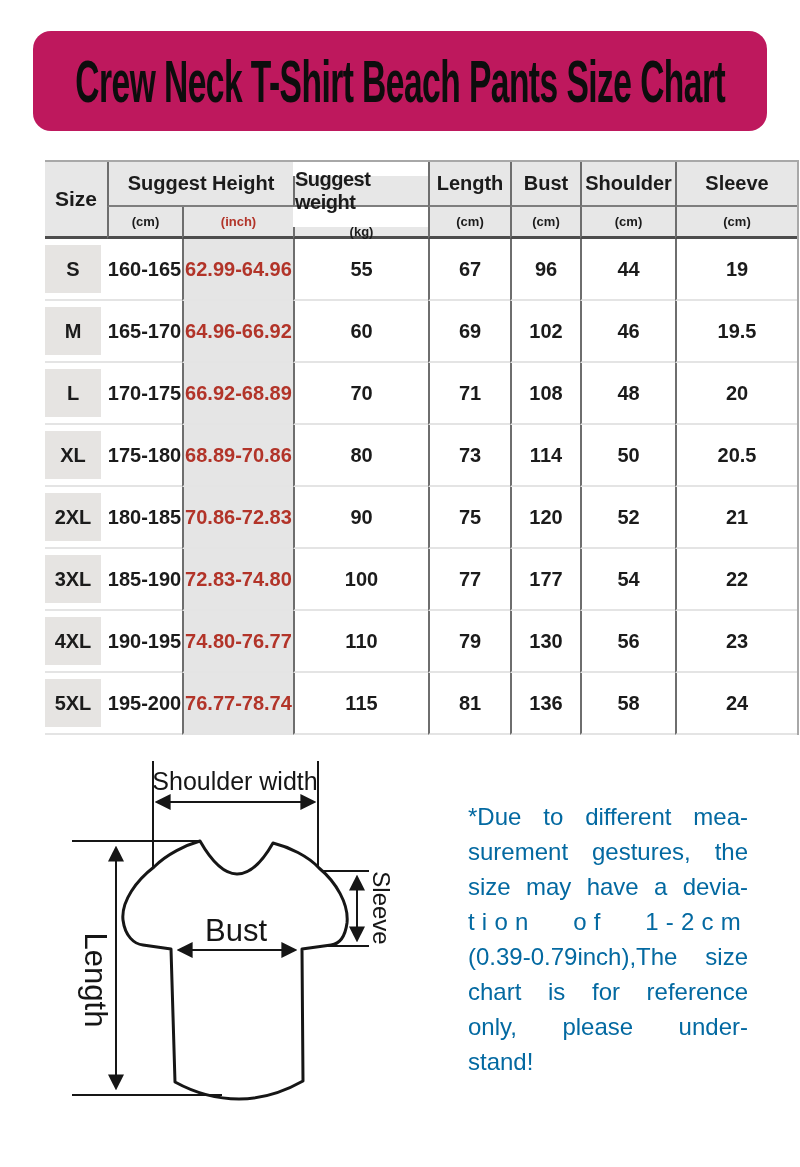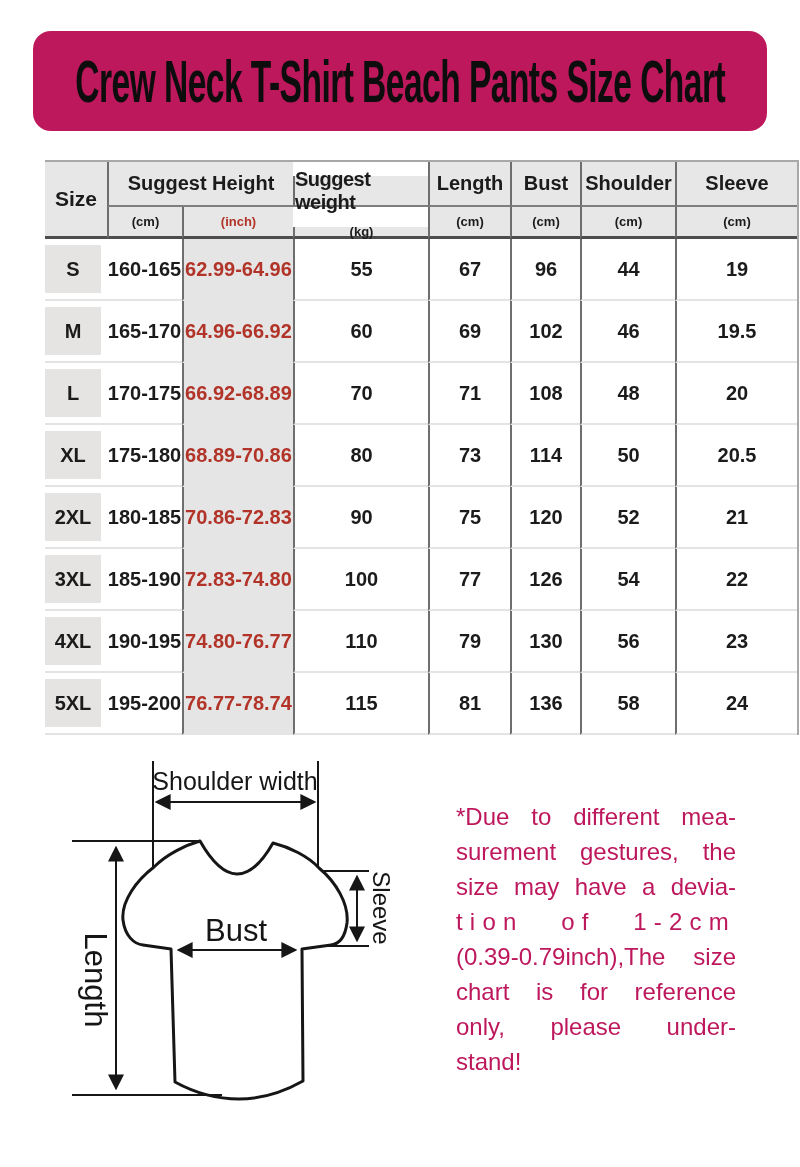--- a/index.html
+++ b/index.html
@@ -50,22 +50,22 @@
   }
   .inch-cell{background:#e5e5e5;}
   .red{color:#b23429;}
 
   
   .diagram{position:absolute;left:55px;top:758px;}
   .diagram text{font-family:"Liberation Sans", sans-serif;fill:#161616;}
 
   
   .disclaimer{
-    position:absolute;left:456px;top:799px;width:280px;
-    font-size:24px;line-height:35px;color:#be185d;font-weight:400;
+    position:absolute;left:468px;top:799px;width:280px;
+    font-size:24px;line-height:35px;color:#0369a1;font-weight:400;
   }
   .dl{text-align:justify;text-align-last:justify;}
   .dl.spread{letter-spacing:0.30em;}
   .dl.last{text-align-last:left;}
 </style>
 </head>
 <body>
 
 <div class="banner">
   <span class="title">Crew Neck T-Shirt Beach Pants Size Chart</span>
@@ -143,21 +143,21 @@
   <div class="cell bc vline">52</div>
   <div class="cell bc vline">21</div>
 
   <div class="cell bc size-cell">
       <span class="pill">3XL</span>
     </div>
   <div class="cell bc">185-190</div>
   <div class="cell bc vline inch-cell red">72.83-74.80</div>
   <div class="cell bc vline">100</div>
   <div class="cell bc vline">77</div>
-  <div class="cell bc vline">126</div>
+  <div class="cell bc vline">177</div>
   <div class="cell bc vline">54</div>
   <div class="cell bc vline">22</div>
 
   <div class="cell bc size-cell">
       <span class="pill">4XL</span>
     </div>
   <div class="cell bc">190-195</div>
   <div class="cell bc vline inch-cell red">74.80-76.77</div>
   <div class="cell bc vline">110</div>
   <div class="cell bc vline">79</div>

